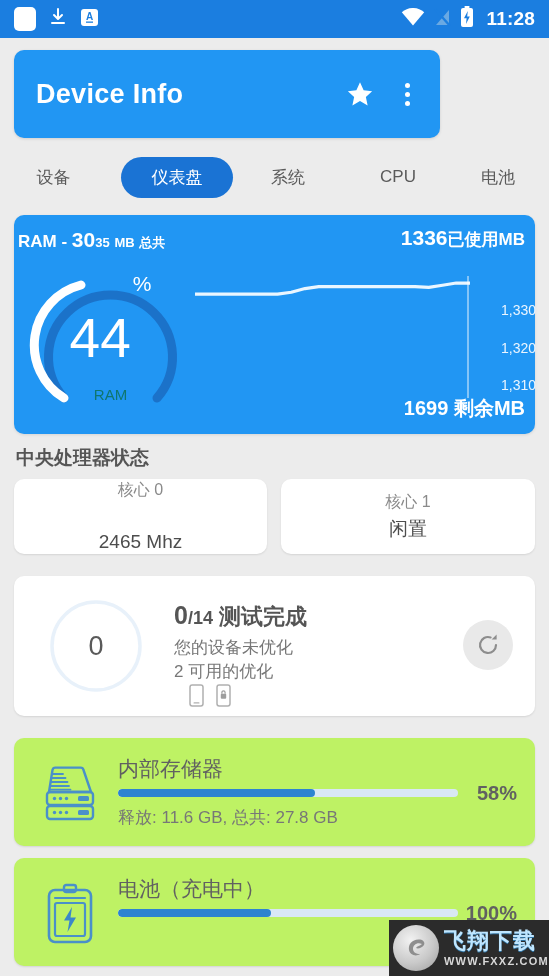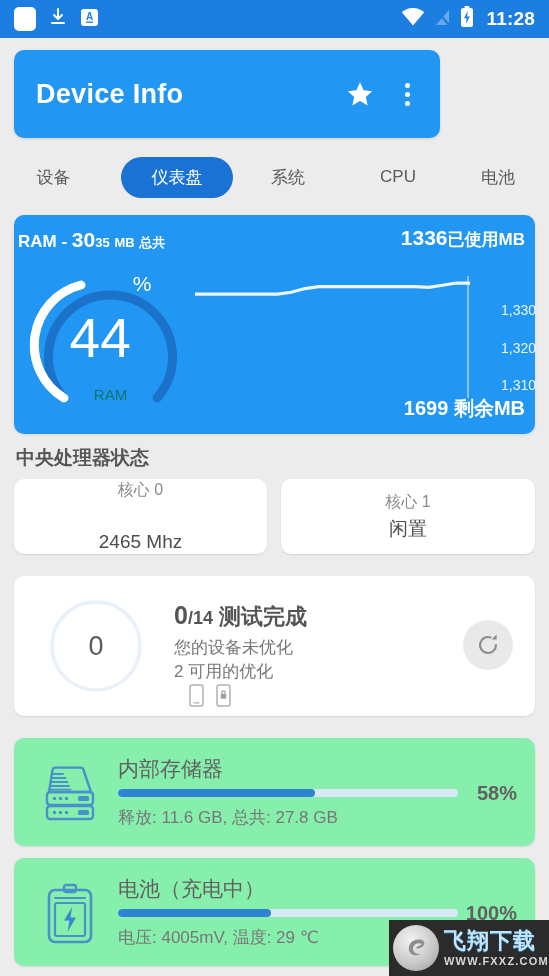--- a/index.html
+++ b/index.html
@@ -120,21 +120,21 @@
   .test-l2{ position:absolute; left:160px; top:84px; font-size:17px; color:#777; }
   .test-icons{ position:absolute; left:175px; top:108px; display:flex; gap:12px; align-items:center; }
   .refresh-btn{
     position:absolute; right:22px; top:44px; width:50px; height:50px;
     border-radius:50%; background:#e9e9e9; display:flex; align-items:center; justify-content:center;
   }
 
   
   .infocard{
     position:absolute; left:14px; width:521px; height:108px;
-    background:#86efac; border-radius:10px; box-shadow:0 1px 2px rgba(0,0,0,.10);
+    background:#bef264; border-radius:10px; box-shadow:0 1px 2px rgba(0,0,0,.10);
   }
   .infocard.storage{ top:738px; }
   .infocard.battery{ top:858px; }
   .info-icon{ position:absolute; left:22px; top:22px; width:68px; height:68px; }
   .info-title{ position:absolute; left:104px; top:17px; font-size:21px; color:#616161; }
   .bar-track{
     position:absolute; left:104px; top:51px; width:340px; height:8px;
     background:#d9e8f5; border-radius:4px; overflow:hidden;
   }
   .bar-fill{ height:8px; background:#2d84d0; border-radius:4px; }
@@ -350,21 +350,20 @@
       <rect x="13" y="10" width="42" height="52" rx="6" fill="none" stroke="#4a90c9" stroke-width="2.6"></rect>
       <path d="M19 18 H49" stroke="#4a90c9" stroke-width="2.2" stroke-linecap="round"></path>
       <rect x="19" y="23" width="30" height="33" rx="2" fill="none" stroke="#4a90c9" stroke-width="2.2"></rect>
       <path d="M36 27 L28 40.5 L33.5 40.5 L31.5 52 L40 37.5 L34.5 37.5 Z" fill="#3b88c9"></path>
     </svg>
     <div class="info-title">电池（充电中）</div>
     <div class="bar-track">
       <div class="bar-fill" id="battery-fill" style="width: 45%;"></div>
     </div>
     <div class="info-pct">100%</div>
-    <div class="info-sub">电压: 4005mV, 温度: 29 ℃</div>
   </div>
 
   <div class="watermark">
     <span class="wm-logo">
       <svg width="34" height="34" viewBox="0 0 34 34">
         <path d="M23 9 C14 7 9 13 10 19 C11 24 17 26 21 23 C17 23 14 21 14 18 C14 14 18 11 23 13 C21 15 18 15 17 17 C19 18 23 17 25 14 C26 12 25 10 23 9 Z" fill="#8e8e8e"></path>
       </svg>
     </span>
     <span class="wm-txt">
       <span class="wm-main">飞翔下载</span>

